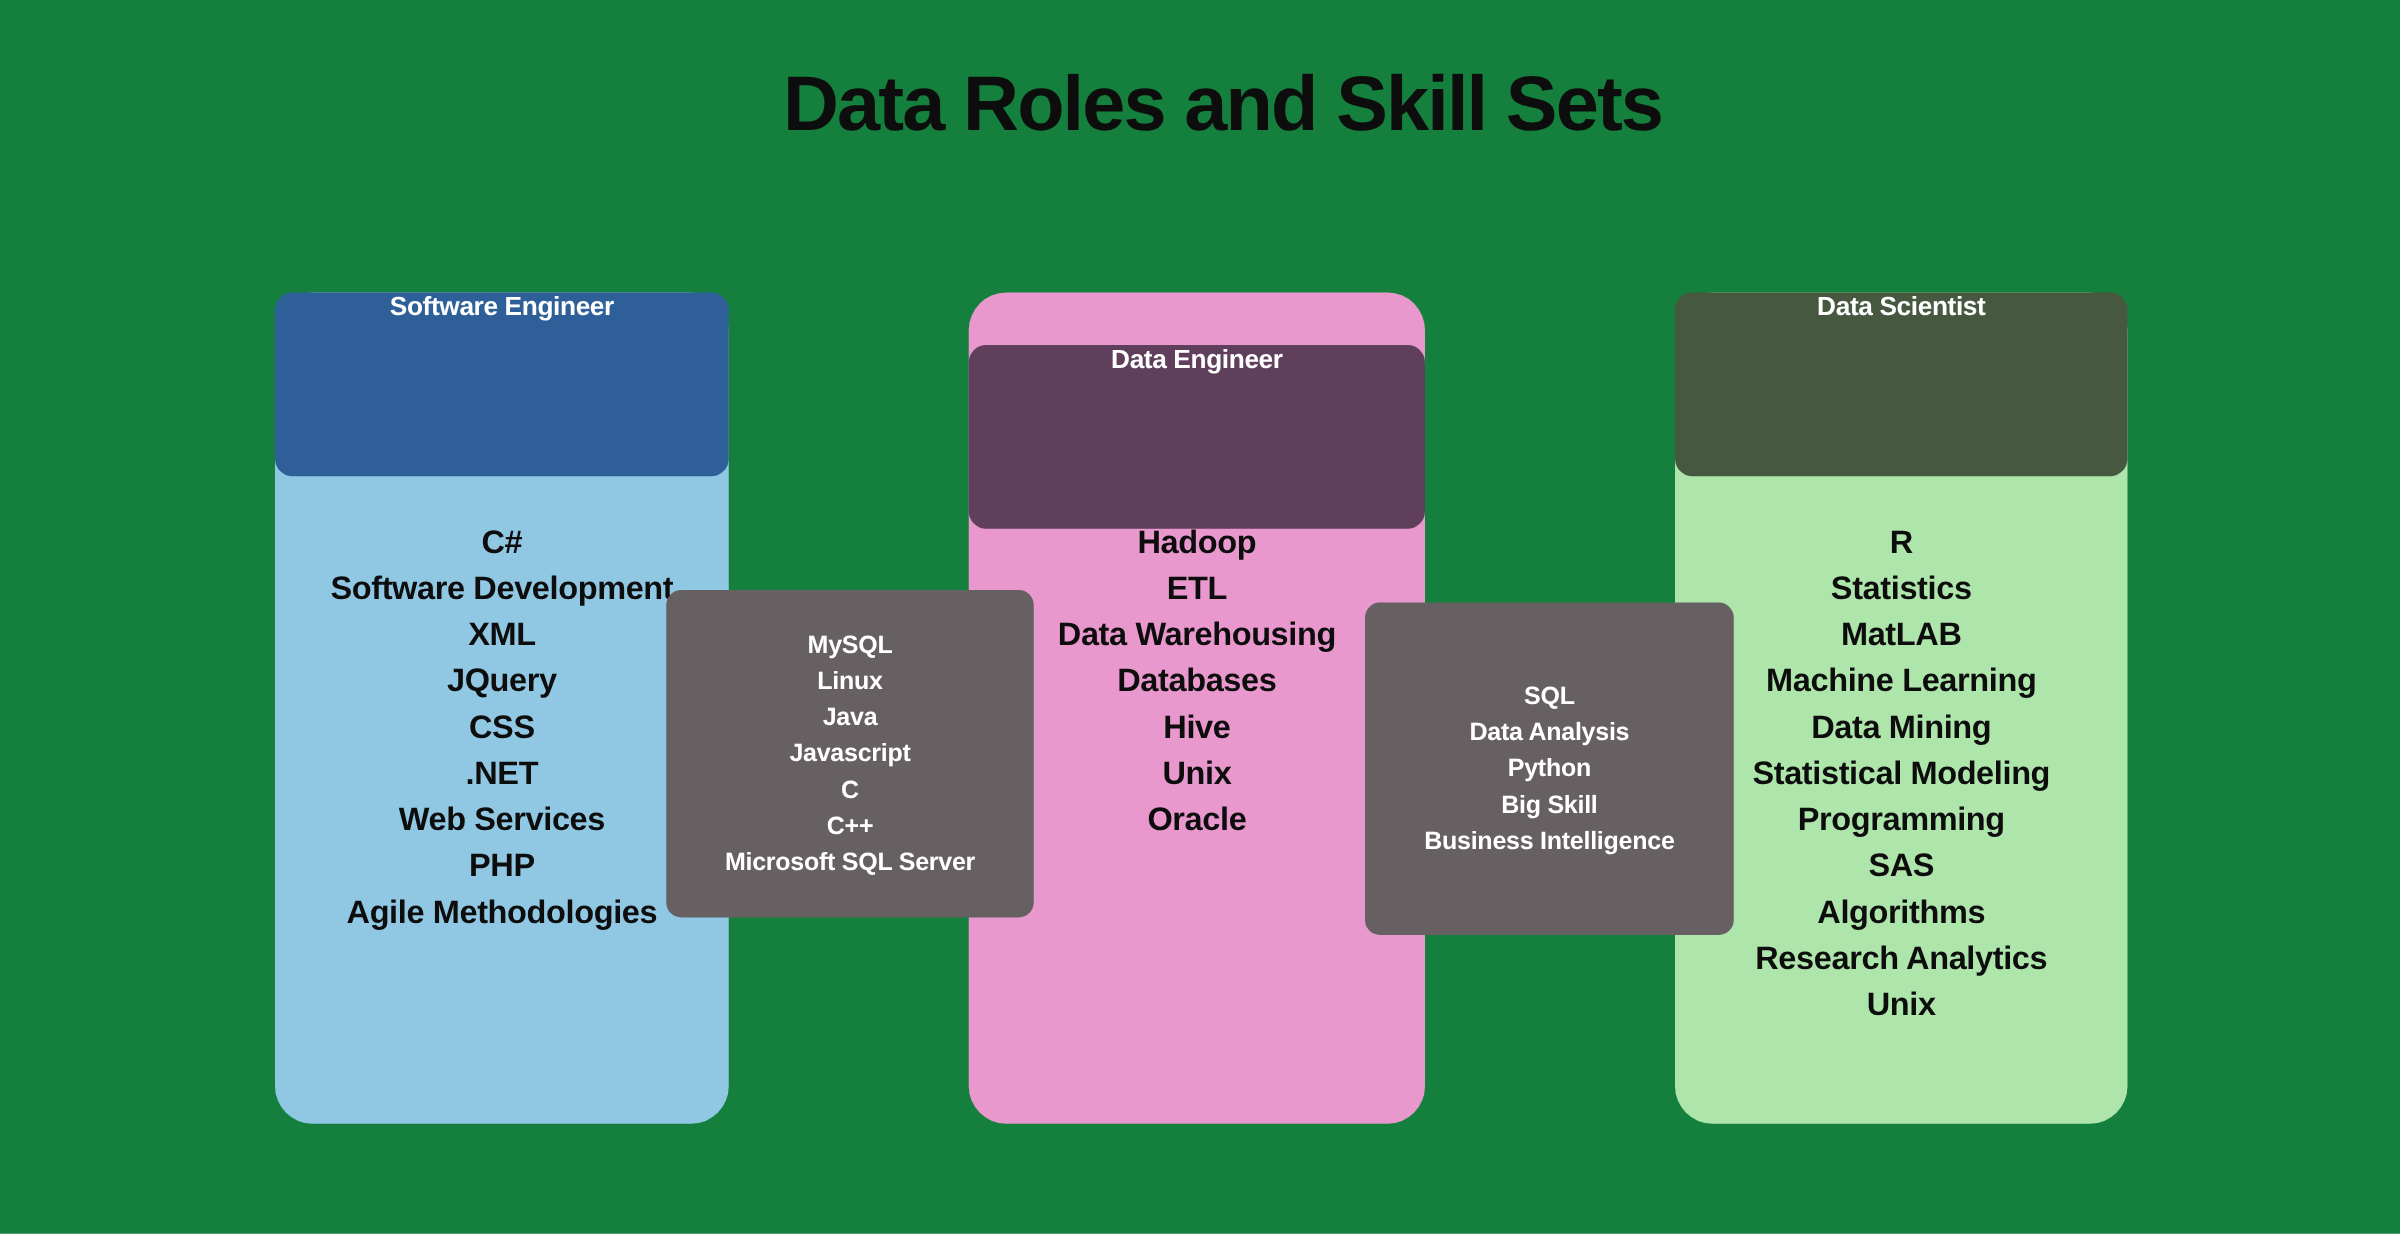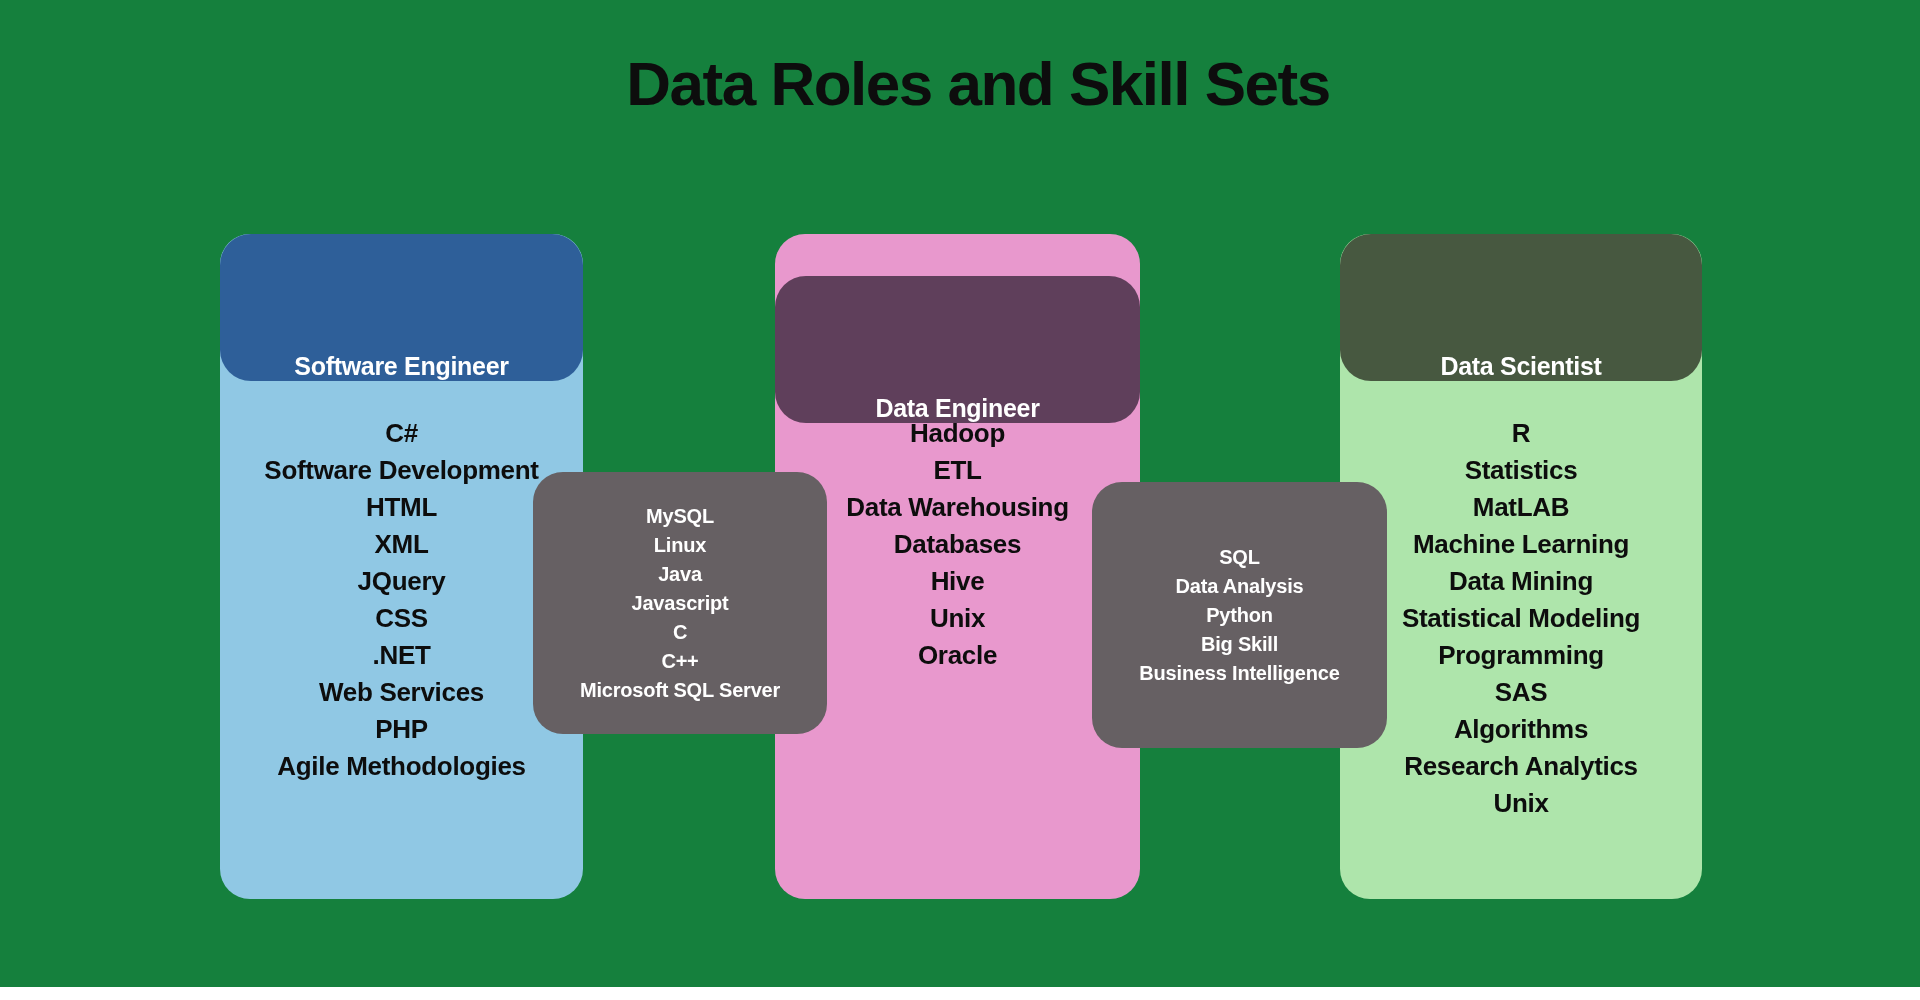--- a/index.html
+++ b/index.html
@@ -21,39 +21,39 @@
   .card {
     position:absolute; top:234px; height:665px;
     border-radius:30px; z-index:1;
   }
   .card-se { left:220px;  width:363px; background:#90c8e4; }
   .card-de { left:775px;  width:365px; background:#e898cd; }
   .card-ds { left:1340px; width:362px; background:#aee5ab; }
 
   .card-header {
     position:absolute; top:0; left:0; right:0; height:147px;
-    border-radius:31px;
-    display:flex; align-items:flex-end; justify-content:center;
-    color:#ffffff; font-size:25px; font-weight:700; letter-spacing:-0.3px;
+    border-radius:14px;
+    display:flex; align-items:flex-start; justify-content:center;
+    color:#ffffff; font-size:21px; font-weight:700; letter-spacing:-0.3px;
   }
   .card-se .card-header { background:#2e5f99; }
   .card-de .card-header { background:#5f3f5b;margin-top:42px; }
   .card-ds .card-header { background:#475840; }
 
   .skills {
     position:absolute; top:147px; left:0; right:0;
     padding-top:34px; text-align:center;
     color:#0d0d0d; font-size:26px; font-weight:700; letter-spacing:-0.3px;
   }
   .skills .skill { line-height:37px; }
 
   
   .shared-box {
     position:absolute; z-index:5;
-    background:#666063; border-radius:30px;
+    background:#666063; border-radius:12px;
     display:flex; flex-direction:column; justify-content:center;
     text-align:center; color:#ffffff;
     font-size:20px; font-weight:700; letter-spacing:-0.2px;
   }
   .shared-1 { left:533px;  top:472px; width:294px; height:262px; }
   .shared-2 { left:1092px; top:482px; width:295px; height:266px; }
   .shared-box .skill { line-height:29px; }
 </style>
 </head>
 <body>
@@ -62,21 +62,20 @@
 
   <div class="title">Data Roles and Skill Sets</div>
 
   <div class="card card-se">
     <div class="card-header">
       <span>Software Engineer</span>
     </div>
     <div class="skills">
         <div class="skill">C#</div>
         <div class="skill">Software Development</div>
-        <div class="skill">HTML</div>
         <div class="skill">XML</div>
         <div class="skill">JQuery</div>
         <div class="skill">CSS</div>
         <div class="skill">.NET</div>
         <div class="skill">Web Services</div>
         <div class="skill">PHP</div>
         <div class="skill">Agile Methodologies</div>
       </div>
   </div>
 

